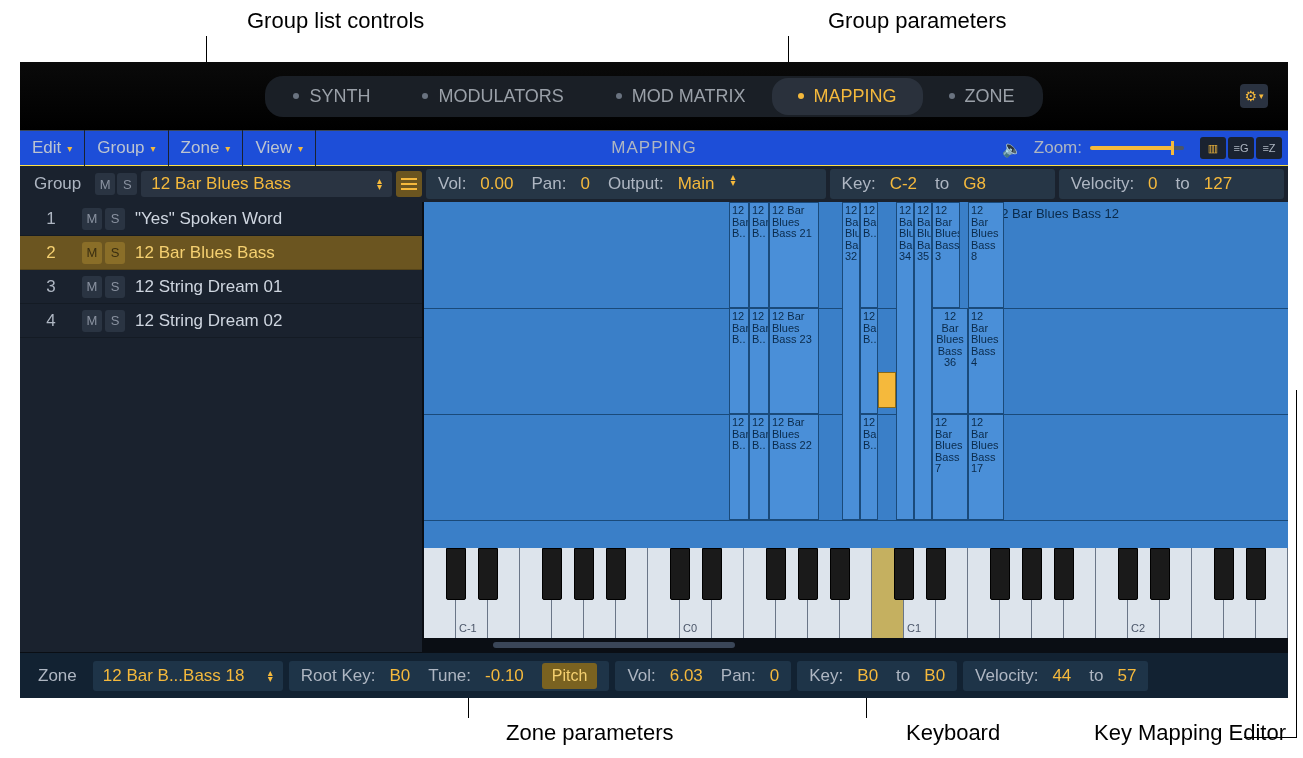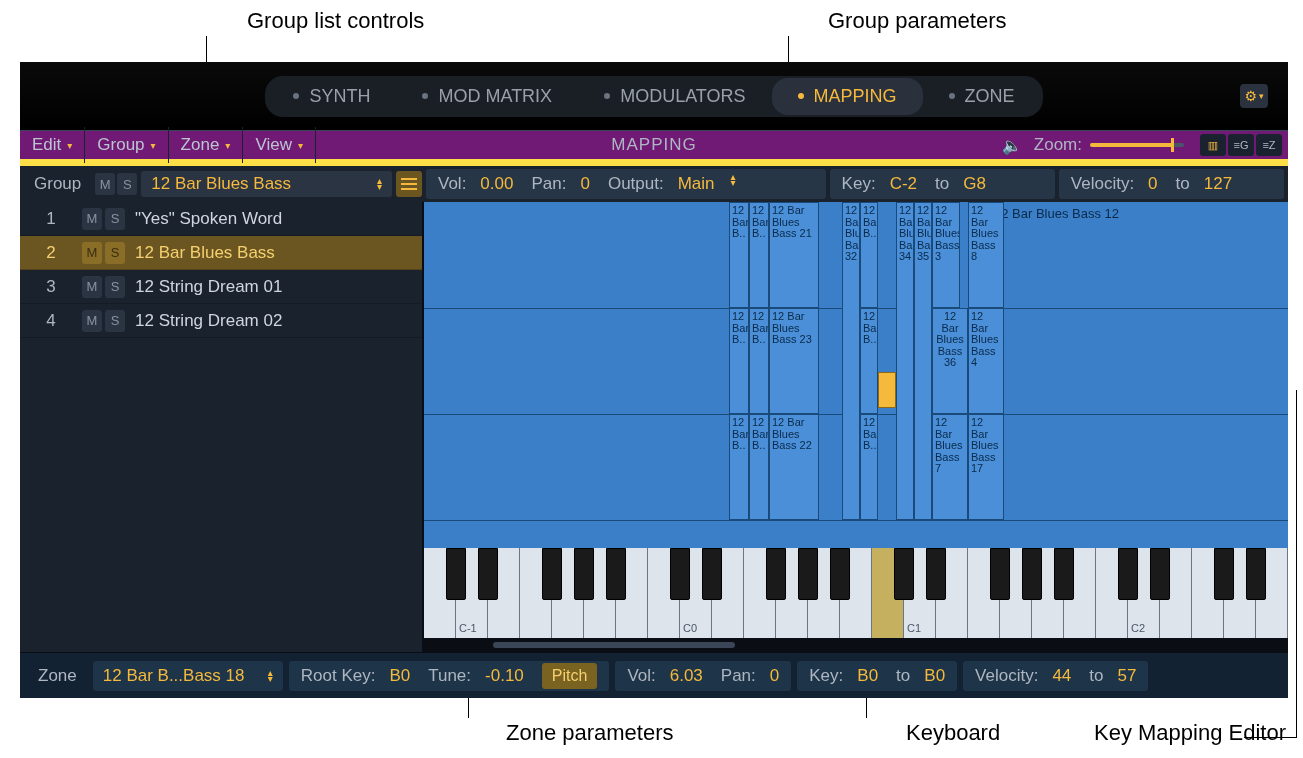--- a/index.html
+++ b/index.html
@@ -13,21 +13,21 @@
 
 .tab-row { height: 68px; display: flex; align-items: center; justify-content: center; padding: 0 20px; background: linear-gradient(#0a0a0a,#000); position: relative; }
 .tabs { display: flex; gap: 0; background: #1a1f26; border-radius: 18px; padding: 2px; }
 .tab { padding: 8px 26px; font-size: 18px; color: #9aa0a8; border-radius: 16px; display: flex; align-items: center; gap: 10px; cursor: pointer; }
 .tab.active { background: #2a313c; color: #f5b93c; }
 .tab-dot { width: 6px; height: 6px; border-radius: 50%; background: #6a7380; }
 .tab.active .tab-dot { background: #f5b93c; }
 .gear { position: absolute; right: 20px; top: 22px; width: 28px; height: 24px; background: #2a3240; border-radius: 4px; display: flex; align-items: center; justify-content: center; color: #f5b93c; font-size: 14px; cursor: pointer; }
 
 
-.menubar { height: 36px; background: #701a75; display: flex; align-items: center; border-top: 1px solid #3a4658; border-bottom: 7px solid #fde047; position: relative; }
+.menubar { height: 36px; background: #1d4ed8; display: flex; align-items: center; border-top: 1px solid #3a4658; border-bottom: 1px solid #fde047; position: relative; }
 .menu-left { display: flex; }
 .menu-item { padding: 0 12px; height: 36px; display: flex; align-items: center; gap: 6px; color: #bcc4d0; font-size: 17px; border-right: 1px solid #1a222e; cursor: pointer; }
 .menu-chev { font-size: 10px; color: #f5b93c; }
 .menu-title { position: absolute; left: 50%; transform: translateX(-50%); color: #aeb6c2; font-size: 17px; letter-spacing: 1px; }
 .menu-right { position: absolute; right: 6px; display: flex; align-items: center; gap: 8px; }
 .audition { width: 26px; height: 22px; display: flex; align-items: center; justify-content: center; color: #aeb6c2; }
 .zoom-label { color: #aeb6c2; font-size: 17px; }
 .zoom-slider { width: 94px; height: 4px; background: #4a5568; position: relative; border-radius: 2px; }
 .zoom-fill { position: absolute; left: 0; top: 0; height: 100%; background: #f5b93c; border-radius: 2px; }
 .zoom-thumb { position: absolute; top: -5px; width: 3px; height: 14px; background: #f5b93c; }
@@ -115,25 +115,25 @@
 <div class="app">
 
   <div class="tab-row">
     <div class="tabs">
       <div class="tab">
           <span class="tab-dot"></span>
           <span>SYNTH</span>
         </div>
       <div class="tab">
           <span class="tab-dot"></span>
-          <span>MOD MATRIX</span>
+          <span>MODULATORS</span>
         </div>
       <div class="tab">
           <span class="tab-dot"></span>
-          <span>MODULATORS</span>
+          <span>MOD MATRIX</span>
         </div>
       <div class="tab active">
           <span class="tab-dot"></span>
           <span>MAPPING</span>
         </div>
       <div class="tab">
           <span class="tab-dot"></span>
           <span>ZONE</span>
         </div>
     </div>

